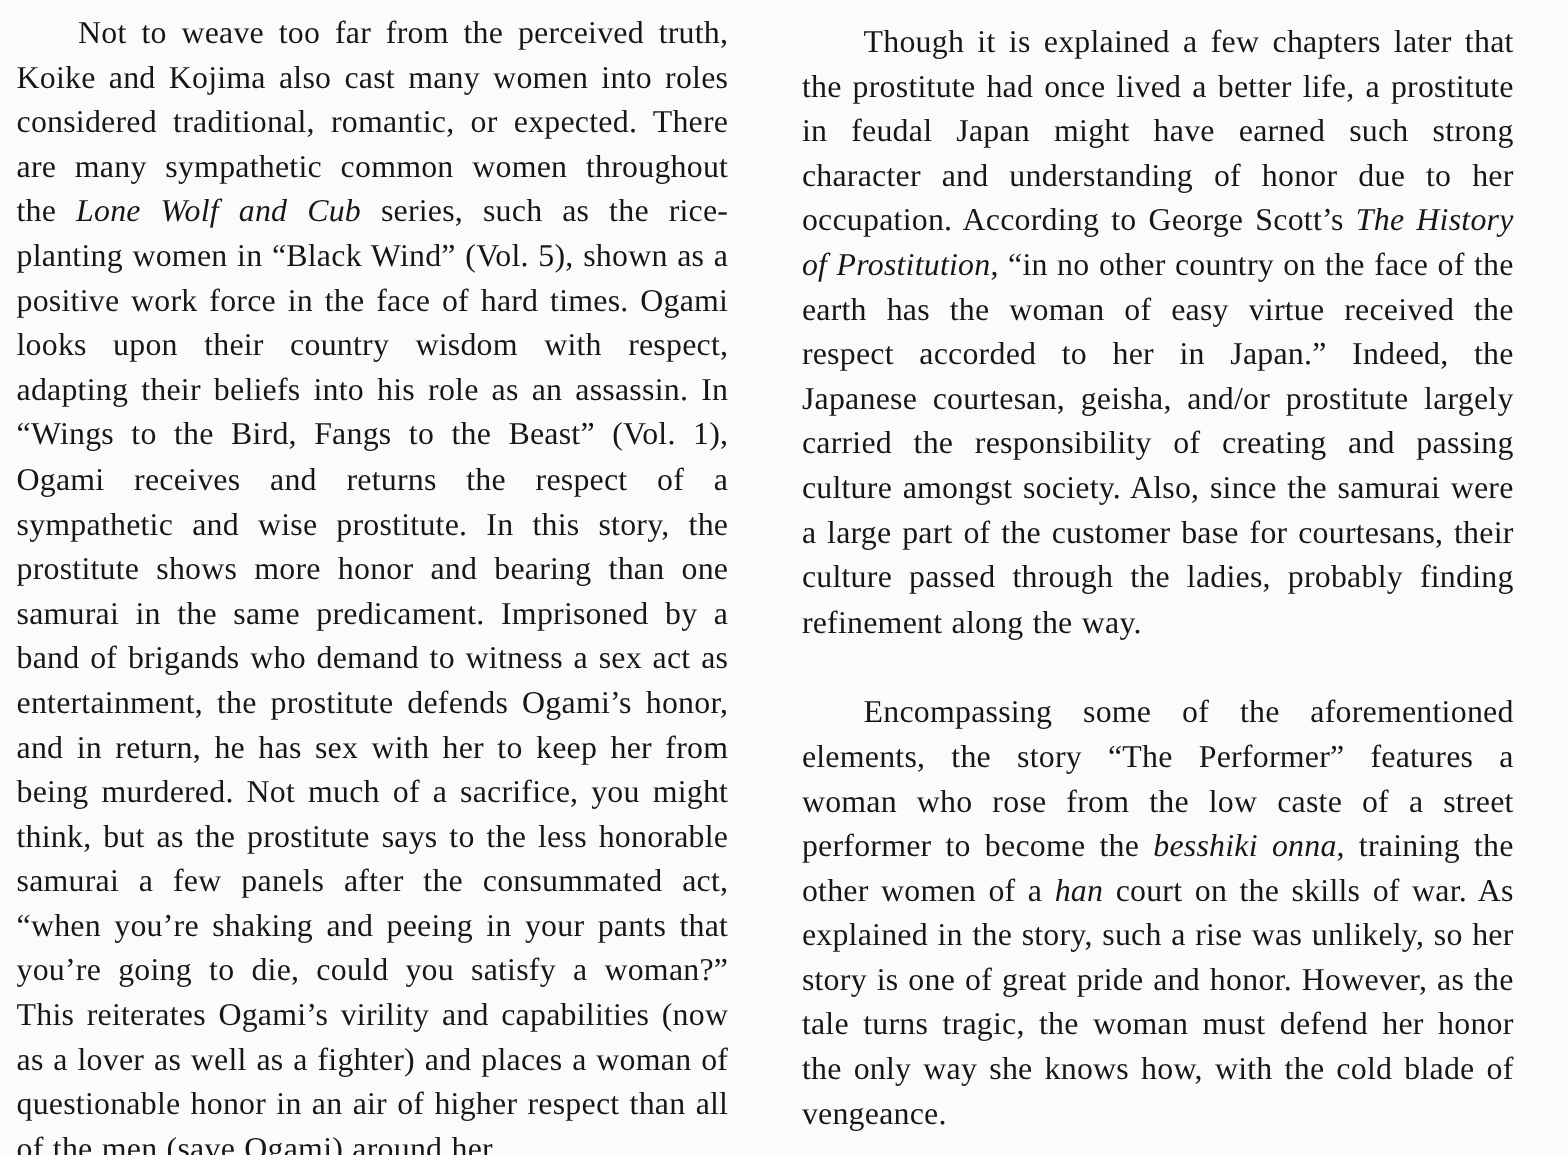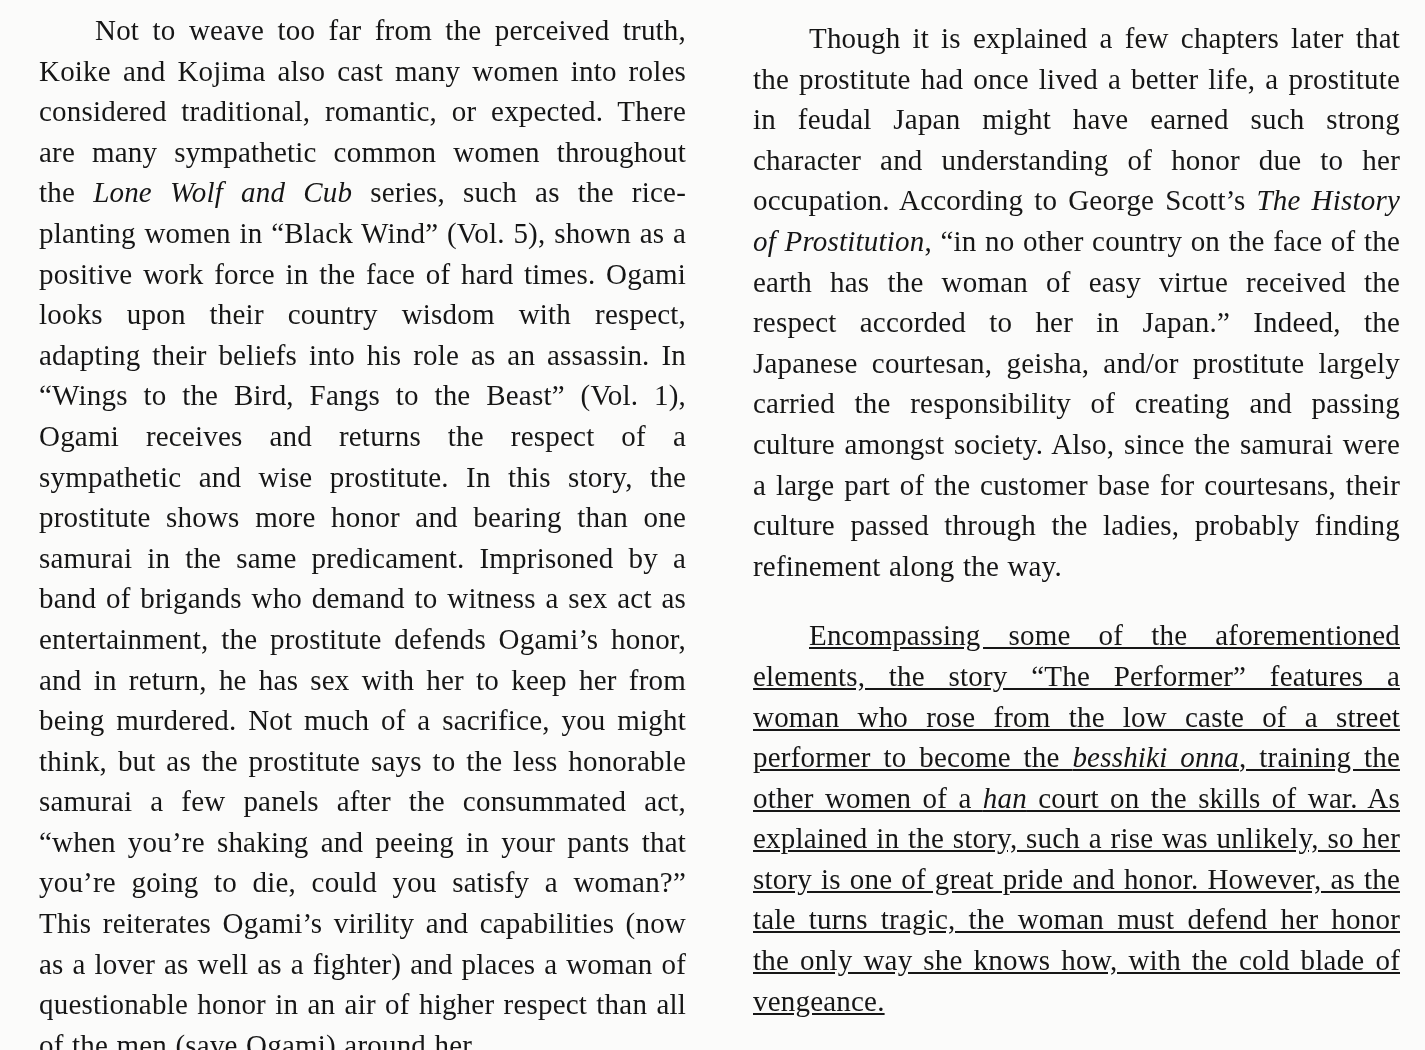--- a/index.html
+++ b/index.html
@@ -13,42 +13,41 @@
     overflow: hidden;
   }
   body {
     background: var(--bg);
     color: var(--fg);
     font-family: "Liberation Serif", "DejaVu Serif", serif;
   }
   .page {
     width: 1425px;
     height: 1050px;
-    padding: 10px 30px 0 39px;
+    padding: 10px 30px 0 15px;
     display: flex;
     gap: 67px;
   }
   .col {
     width: 647px;
     flex: 0 0 647px;
   }
   .col-right {
     padding-top: 8px;
   }
   .para {
     font-size: 29px;
     line-height: 40.6px;
     text-align: justify;
     text-indent: 56px;
     word-spacing: 1px;
     letter-spacing: 0.2px;
   }
   .para + .para {
-    margin-top: 29px;
-    text-decoration: underline;
+    margin-top: 41px;
   }
   .para em {
     font-style: italic;
   }
 </style>
 </head>
 <body>
 
 <div class="page">
   <div class="col col-left">

